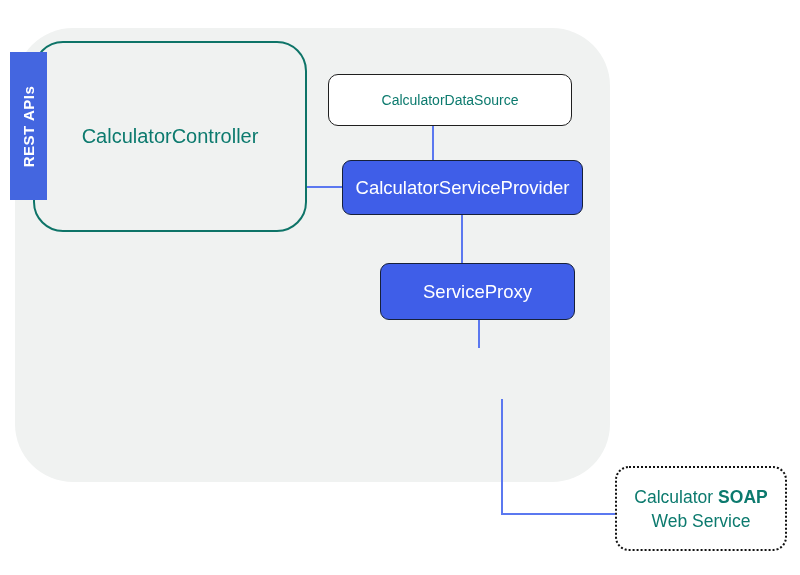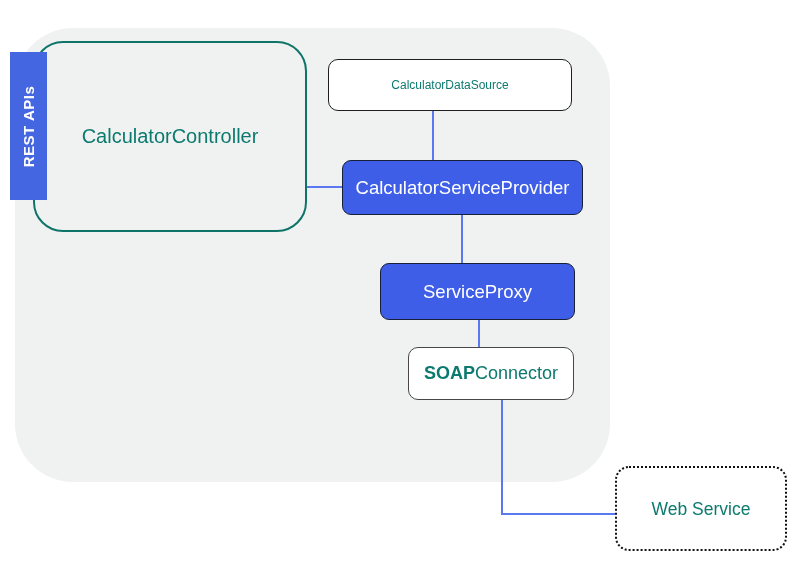--- a/index.html
+++ b/index.html
@@ -55,27 +55,27 @@
     font-size: 15px;
     font-weight: 600;
     z-index: 3;
   }
   .rest-label .vtext {
     transform: rotate(-90deg);
     white-space: nowrap;
     letter-spacing: 0.5px;
   }
   .datasource {
-    left: 328px; top: 59px;
+    left: 328px; top: 74px;
     width: 244px; height: 52px;
     background: #ffffff;
     border: 1.5px solid #1f1f1f;
     border-radius: 10px;
     color: #0c7a6e;
-    font-size: 12px;
+    font-size: 14px;
   }
   .blue-node {
     background: #3f5ee8;
     border: 1.5px solid #16203a;
     border-radius: 9px;
     color: #ffffff;
   }
   .service-provider {
     left: 342px; top: 160px;
     width: 241px; height: 55px;
@@ -137,25 +137,23 @@
   </div>
 
   <div class="node blue-node service-provider">
     <span>CalculatorServiceProvider</span>
   </div>
 
   <div class="node blue-node service-proxy">
     <span>ServiceProxy</span>
   </div>
 
-  <div class="node soap-connector">
-    <span>
-      <span class="bold">SOAP</span><span>Connector</span>
-    </span>
-  </div>
 
   <div class="node web-service">
+    <div>
+      <span>Calculator</span><span class="bold gap-left">SOAP</span>
+    </div>
     <div>
       <span>Web Service</span>
     </div>
   </div>
 
 </div>
 
 </body></html>

